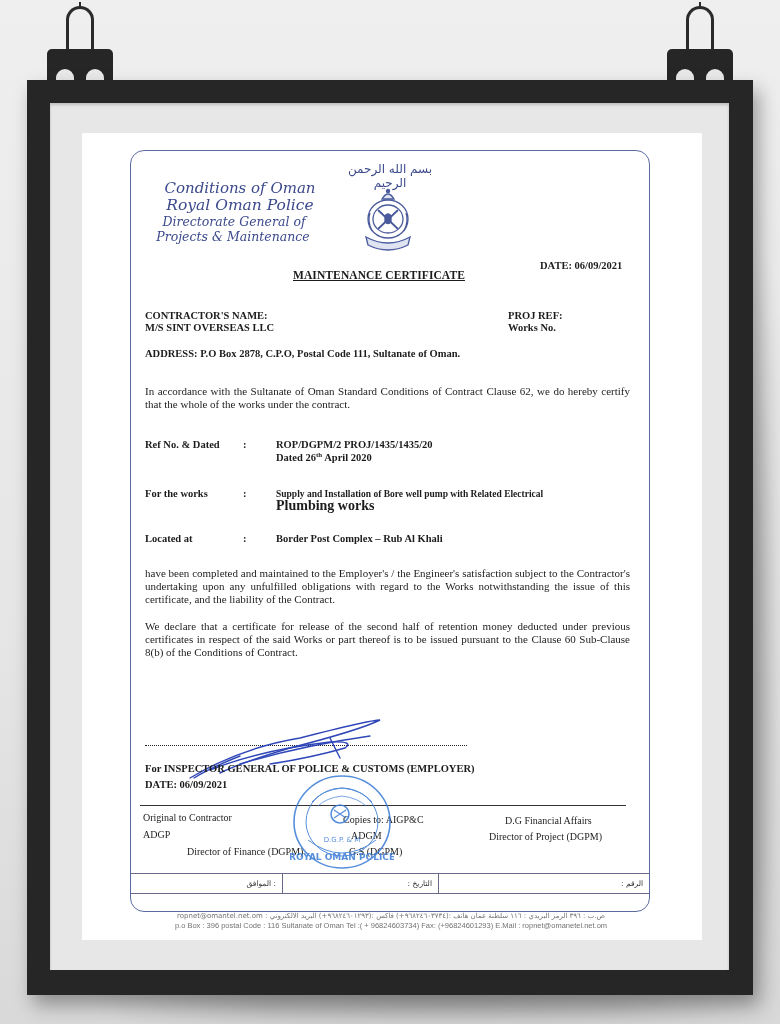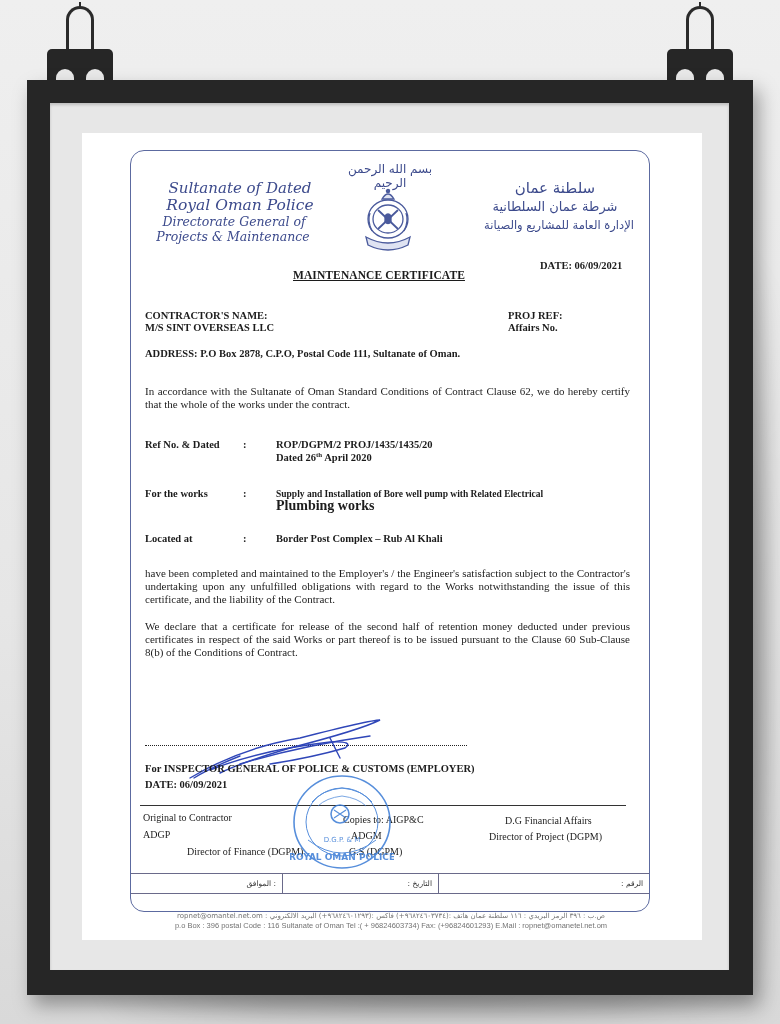--- a/index.html
+++ b/index.html
@@ -160,53 +160,48 @@
 </div>
 
 <div class="frame"></div>
 <div class="mat"></div>
 <div class="paper"></div>
 <div class="doc-border"></div>
 
 <div class="doc">
 
   <div class="hdr-en">
-    <div class="l1">Sultanate of Dated</div>
+    <div class="l1">Conditions of Oman</div>
     <div class="l2">Royal Oman Police</div>
     <div class="l3">Directorate General of</div>
     <div class="l4">Projects &amp; Maintenance</div>
   </div>
 
   <div class="basmala">بسم الله الرحمن الرحيم</div>
   <svg class="emblem" viewBox="0 0 60 70">
     <g fill="none" stroke="#4a5a9c" stroke-width="1.3">
       <path d="M24 14 Q30 4 36 14 Z" fill="#dfe3f2"></path>
       <circle cx="30" cy="6" r="1.6" fill="#4a5a9c"></circle>
       <ellipse cx="30" cy="34" rx="20" ry="19"></ellipse>
       <ellipse cx="30" cy="34" rx="15" ry="14"></ellipse>
       <path d="M12 28 q-3 8 2 18 M48 28 q3 8 -2 18"></path>
       <path d="M20 25 L40 44 M40 25 L20 44" stroke-width="1.8"></path>
       <path d="M27 31 q3 -4 6 0 l0 6 q-3 3 -6 0 z" fill="#4a5a9c"></path>
       <path d="M8 52 Q30 64 52 52 L50 60 Q30 70 10 60 Z" fill="#dfe3f2"></path>
     </g>
   </svg>
 
-  <div class="hdr-ar">
-    <div class="a1">سلطنة عمان</div>
-    <div class="a2">شرطة عمان السلطانية</div>
-    <div class="a3">الإدارة العامة للمشاريع والصيانة</div>
-  </div>
 
   <div class="t date-top">DATE: 06/09/2021</div>
   <div class="t title">MAINTENANCE CERTIFICATE</div>
 
   <div class="t contractor-label">CONTRACTOR'S NAME:</div>
   <div class="t contractor-name">M/S SINT OVERSEAS LLC</div>
   <div class="t projref">PROJ REF:</div>
-  <div class="t tender">Affairs No.</div>
+  <div class="t tender">Works No.</div>
   <div class="t address">ADDRESS: P.O Box 2878, C.P.O, Postal Code 111, Sultanate of Oman.</div>
 
   <div class="t para para1">In accordance with the Sultanate of Oman Standard Conditions of Contract Clause 62, we do hereby certify that the whole of the works under the contract.</div>
 
   <div class="t row-label ref-label">Ref No. &amp; Dated</div>
   <div class="t row-colon ref-colon">:</div>
   <div class="t row-val ref-val1">ROP/DGPM/2 PROJ/1435/1435/20</div>
   <div class="t ref-val2"><span>Dated 26</span><sup>th</sup><span> April 2020</span></div>
 
   <div class="t row-label works-label">For the works</div>

